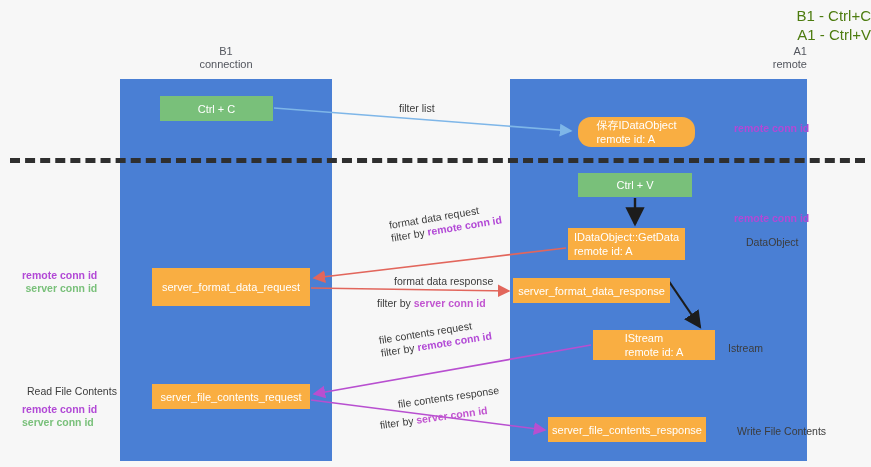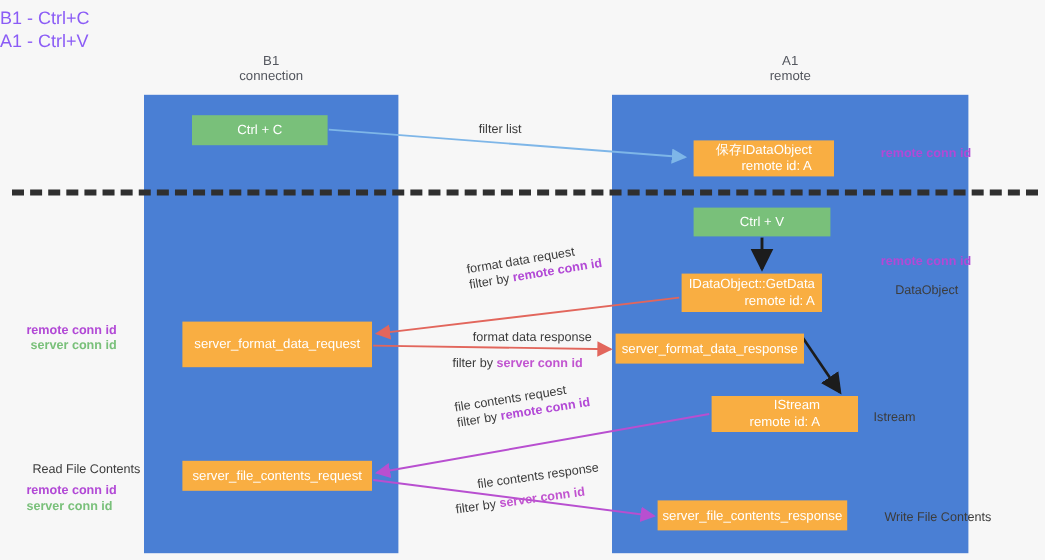--- a/index.html
+++ b/index.html
@@ -14,40 +14,40 @@
   #stage{position:absolute;inset:0;}
 
   
   .lane{position:absolute;background:#4a7fd4;}
   #lane-b1{left:120px;top:79px;width:212px;height:382px;}
   #lane-a1{left:510px;top:79px;width:297px;height:382px;}
 
   
   #title{
     position:absolute;left:0;top:6px;width:871px;
-    text-align:left;font-size:15px;line-height:19px;color:#8b5cf6;
+    text-align:right;font-size:15px;line-height:19px;color:#4d7c0f;
   }
   .lane-head{
     position:absolute;text-align:center;font-size:11px;line-height:13px;color:#53565e;
   }
   #head-b1{left:120px;top:45px;width:212px;}
-  #head-a1{left:510px;top:45px;width:297px;}
+  #head-a1{left:510px;top:45px;width:297px;text-align:right;}
 
   
   .node{
     position:absolute;box-sizing:border-box;
     display:flex;align-items:center;justify-content:center;
-    text-align:right;color:#ffffff;font-size:11px;line-height:14px;
+    text-align:left;color:#ffffff;font-size:11px;line-height:14px;
     padding:3px 6px;
   }
   .green{background:#79c07a;}
   .orange{background:#f9ae42;}
 
   #n-ctrlc{left:160px;top:96px;width:113px;height:25px;}
-  #n-save {left:578px;top:117px;width:117px;height:30px;}
+  #n-save {left:578px;top:117px;width:117px;height:30px;border-radius:13px;}
   #n-ctrlv{left:578px;top:173px;width:114px;height:24px;}
   #n-getdata{left:568px;top:228px;width:117px;height:32px;}
   #n-sfdreq{left:152px;top:268px;width:158px;height:38px;}
   #n-sfdres{left:513px;top:278px;width:157px;height:25px;}
   #n-istream{left:593px;top:330px;width:122px;height:30px;}
   #n-sfcreq{left:152px;top:384px;width:158px;height:25px;}
   #n-sfcres{left:548px;top:417px;width:158px;height:25px;}
 
   
   #divider{

